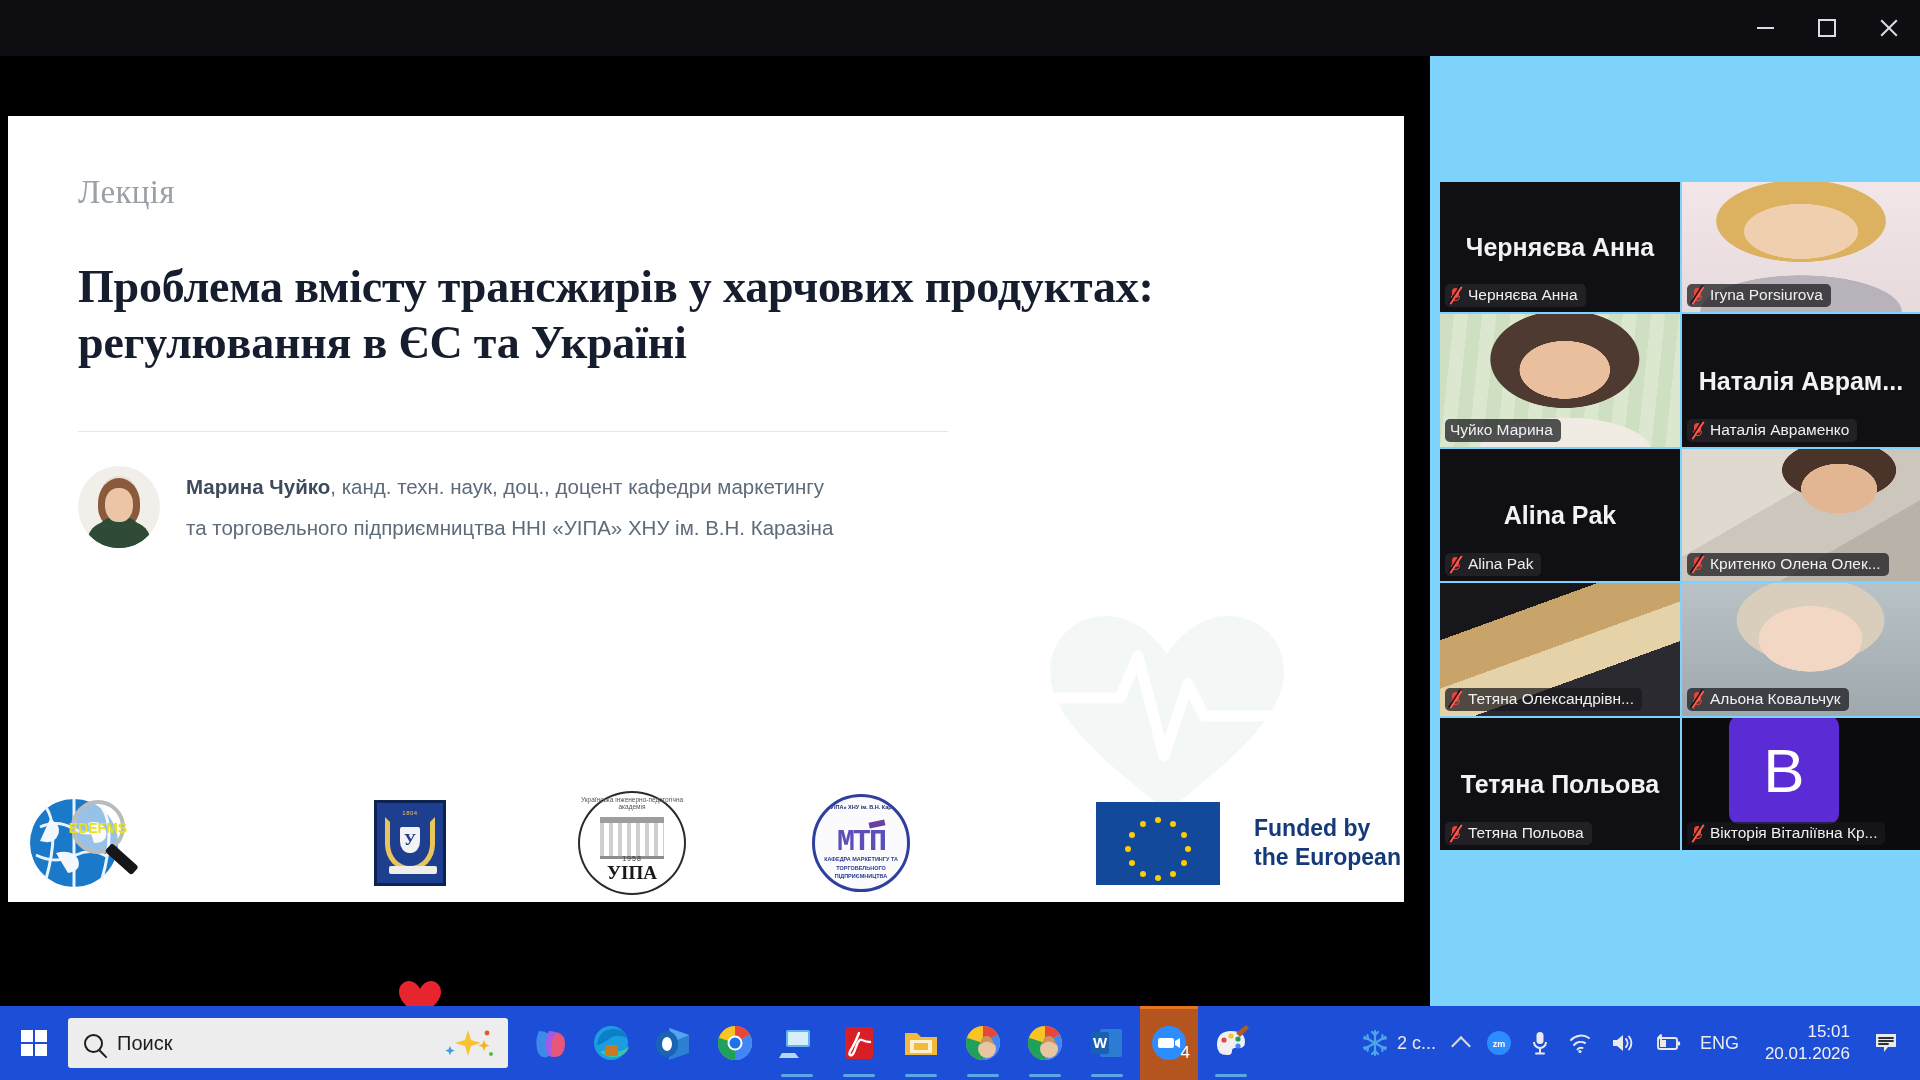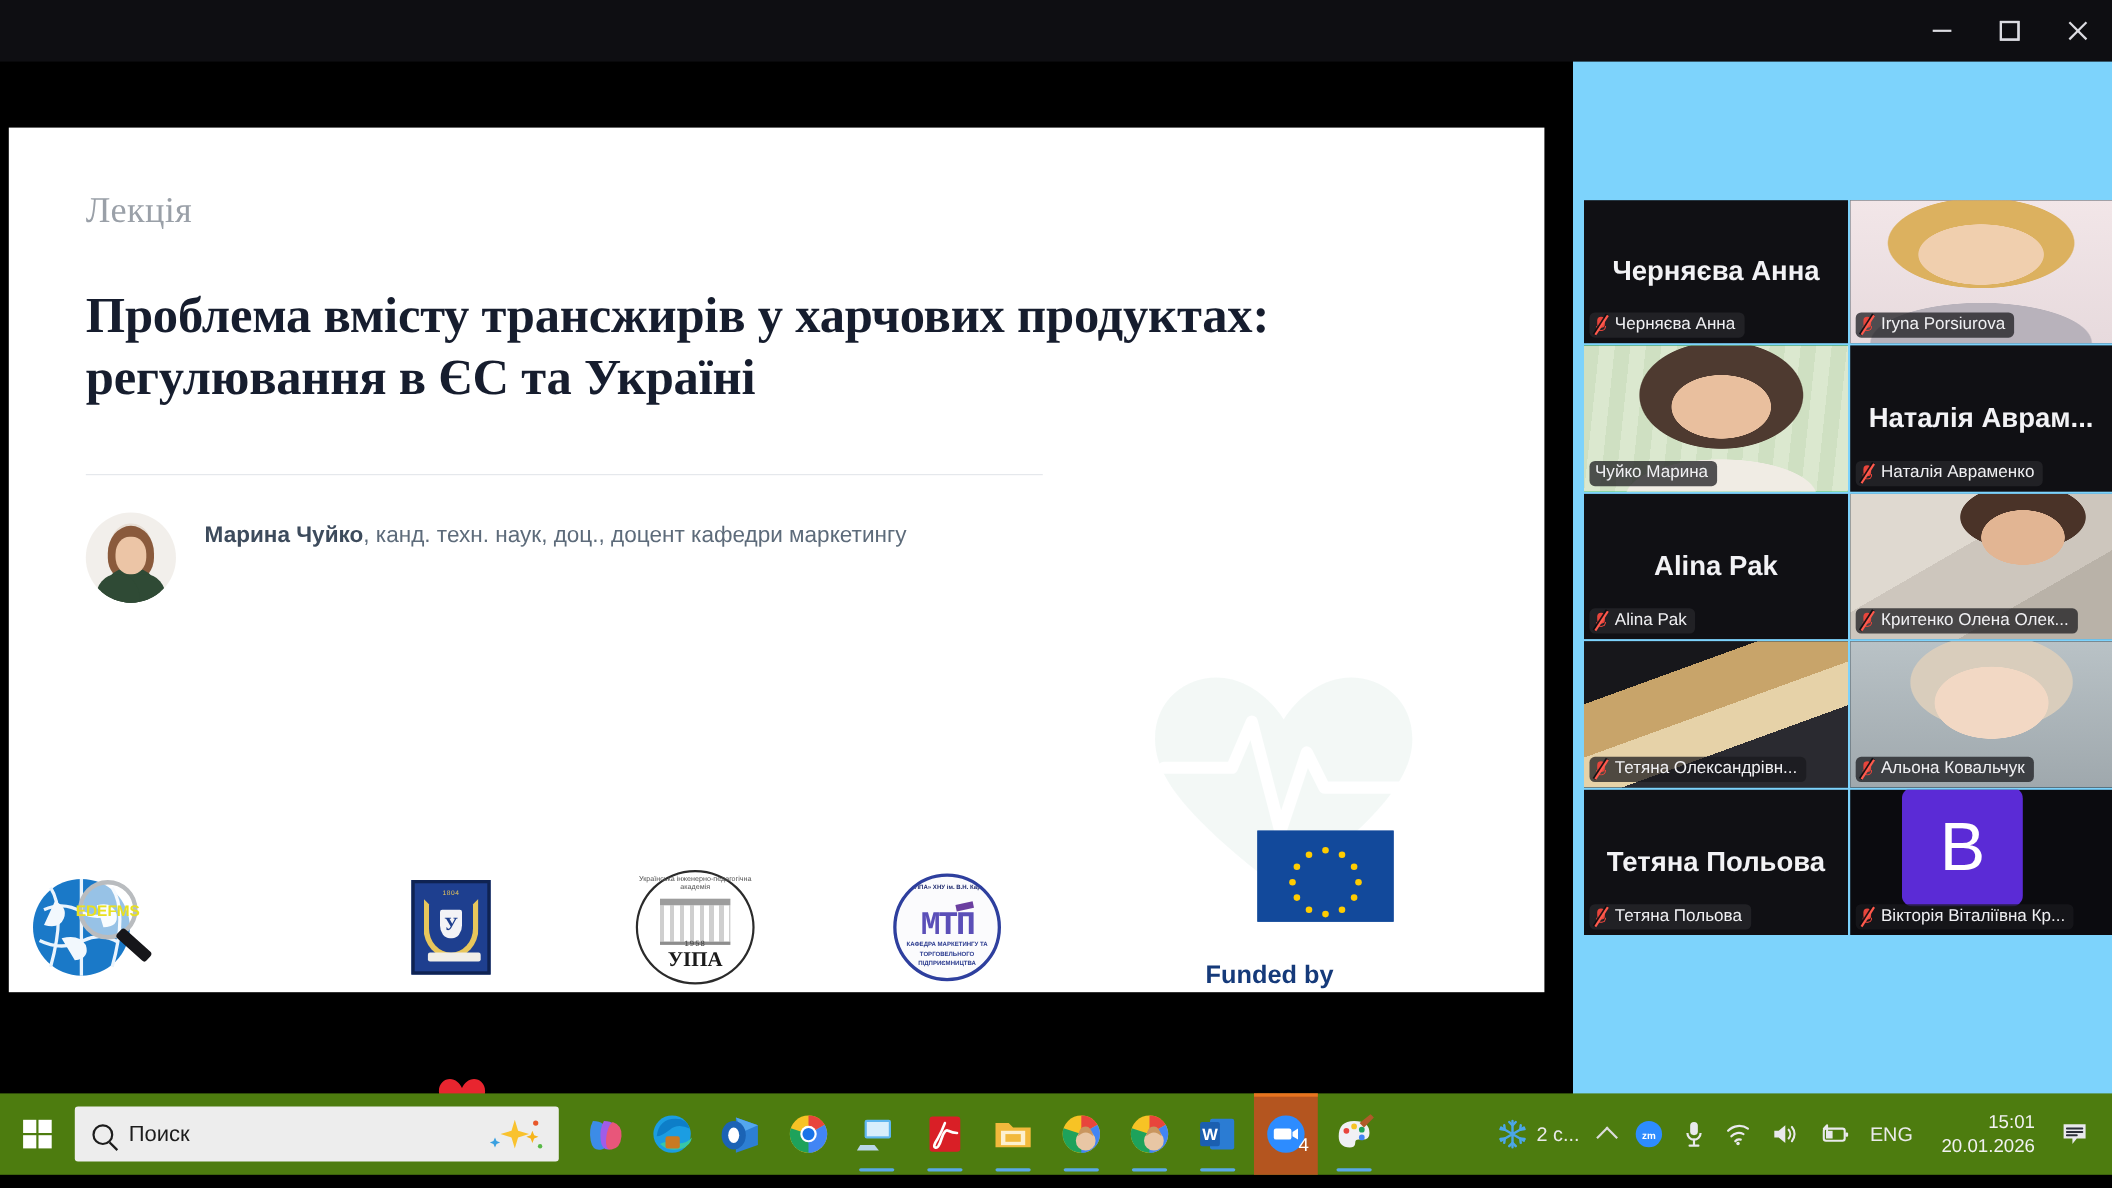--- a/index.html
+++ b/index.html
@@ -130,21 +130,21 @@
     font-family:Liberation Mono, monospace; font-weight:700; font-size:30px;
     color:#5b4fb8; letter-spacing:-2px;
   }
   .logo-mtp .cap { position:absolute; right:22px; top:24px; width:16px; height:6px;
     background:#6b3fa0; transform: rotate(-12deg); }
   .logo-mtp .top-cap { position:absolute; left:0; right:0; top:7px; text-align:center;
     font-size:5.5px; color:#1f2a6e; font-weight:700; line-height:1.4; }
   .logo-mtp .bot-cap { position:absolute; left:0; right:0; bottom:9px; text-align:center;
     font-size:5.5px; color:#2a3a8e; font-weight:700; line-height:1.5; }
 
-  .logo-eu { margin-left: 186px; display: flex; align-items: center; gap: 34px; flex-direction: column; }
+  .logo-eu { margin-left: 186px; display: flex; align-items: center; gap: 34px; }
   .eu-flag { width: 124px; height: 83px; background:#12499b; position: relative; }
   .eu-text { font-weight: 700; font-size: 23px; line-height: 1.28; color:#153a7a; }
 
   
   .reaction-heart { position: absolute; left: 398px; top: 980px; width: 44px; height: 40px; }
 
   
   .panel {
     position: absolute; left: 1430px; top: 56px; width: 490px; height: 950px;
     background: #7dd3fc;
@@ -202,22 +202,22 @@
       linear-gradient(#b9c2c6, #9fa8ad); }
   .ph-purple { background: #5b2bd6; }
   .ph-purple::after {
     content: attr(data-initial); position:absolute; inset:0;
     display:flex; align-items:center; justify-content:center;
     color:#fff; font-size:62px; font-weight:400;
   }
 
   
   .taskbar {
-    position: absolute; left: 0; bottom: 12px; width: 1920px; height: 74px;
-    background: #4d7c0f; display: flex; align-items: center;
+    position: absolute; left: 0; bottom: 0; width: 1920px; height: 74px;
+    background: #1d4ed8; display: flex; align-items: center;
   }
   .start-btn { width: 68px; height: 74px; display:flex; align-items:center; justify-content:center; }
   .win-logo { width: 26px; height: 26px;
     background:
       linear-gradient(#fff,#fff) 0 0/12px 12px no-repeat,
       linear-gradient(#fff,#fff) 14px 0/12px 12px no-repeat,
       linear-gradient(#fff,#fff) 0 14px/12px 12px no-repeat,
       linear-gradient(#fff,#fff) 14px 14px/12px 12px no-repeat; }
   .search-box {
     width: 440px; height: 50px; background: #ededed; border-radius: 3px;
@@ -268,20 +268,21 @@
 
       <div class="kicker">Лекція</div>
       <div class="slide-title">Проблема вмісту трансжирів у харчових продуктах: регулювання в ЄС та Україні</div>
 
       <div class="rule"></div>
 
       <div class="byline">
         <div class="byline-avatar"></div>
         <div class="byline-text">
           <div><b>Марина Чуйко</b><span>, канд. техн. наук, доц., доцент кафедри маркетингу</span></div>
+          <div>та торговельного підприємництва ННІ «УІПА» ХНУ ім. В.Н. Каразіна</div>
         </div>
       </div>
 
       <svg class="heart-wm" viewBox="0 0 250 220">
         <path d="M125 205 C 40 140, 8 102, 8 66 C 8 30, 36 10, 64 10 C 90 10, 112 28, 125 48 C 138 28, 160 10, 186 10 C 214 10, 242 30, 242 66 C 242 102, 210 140, 125 205 Z" fill="#d9eae4"></path>
         <path d="M16 92 H 78 L 96 50 L 122 150 L 146 78 L 162 110 H 238" fill="none" stroke="#ffffff" stroke-width="11" stroke-linejoin="round" stroke-linecap="round"></path>
       </svg>
 
       <div class="logos">
 

